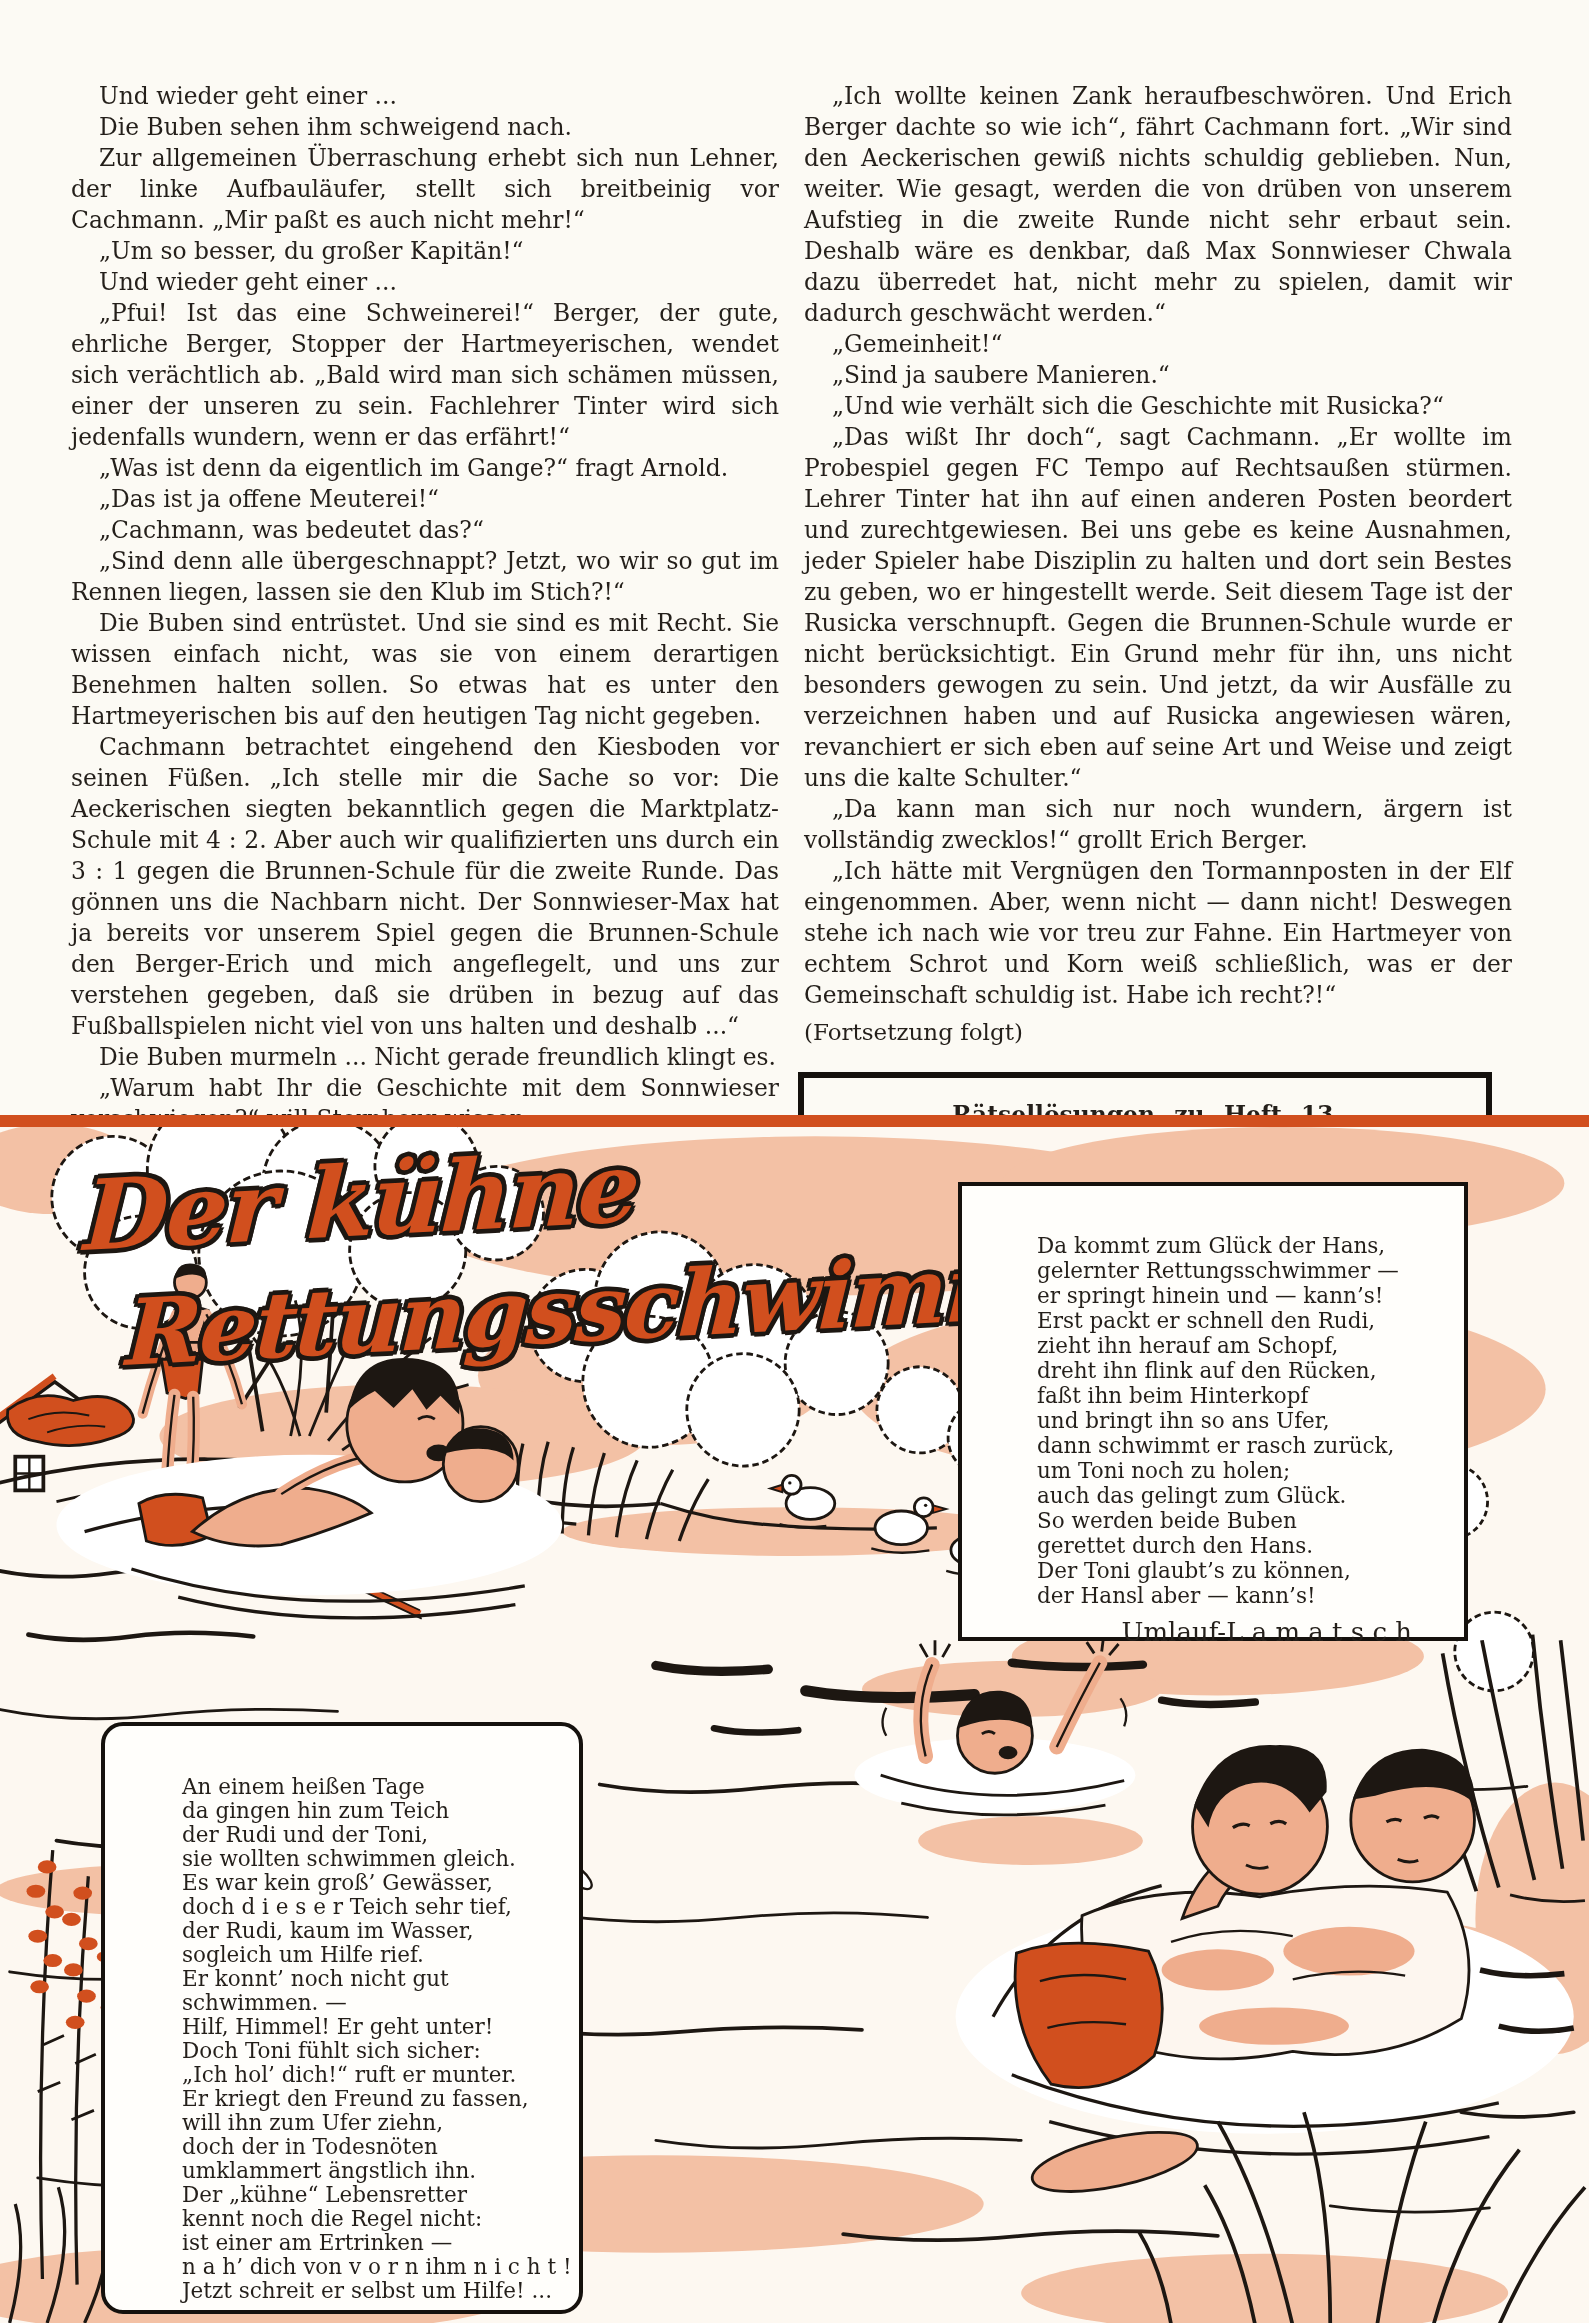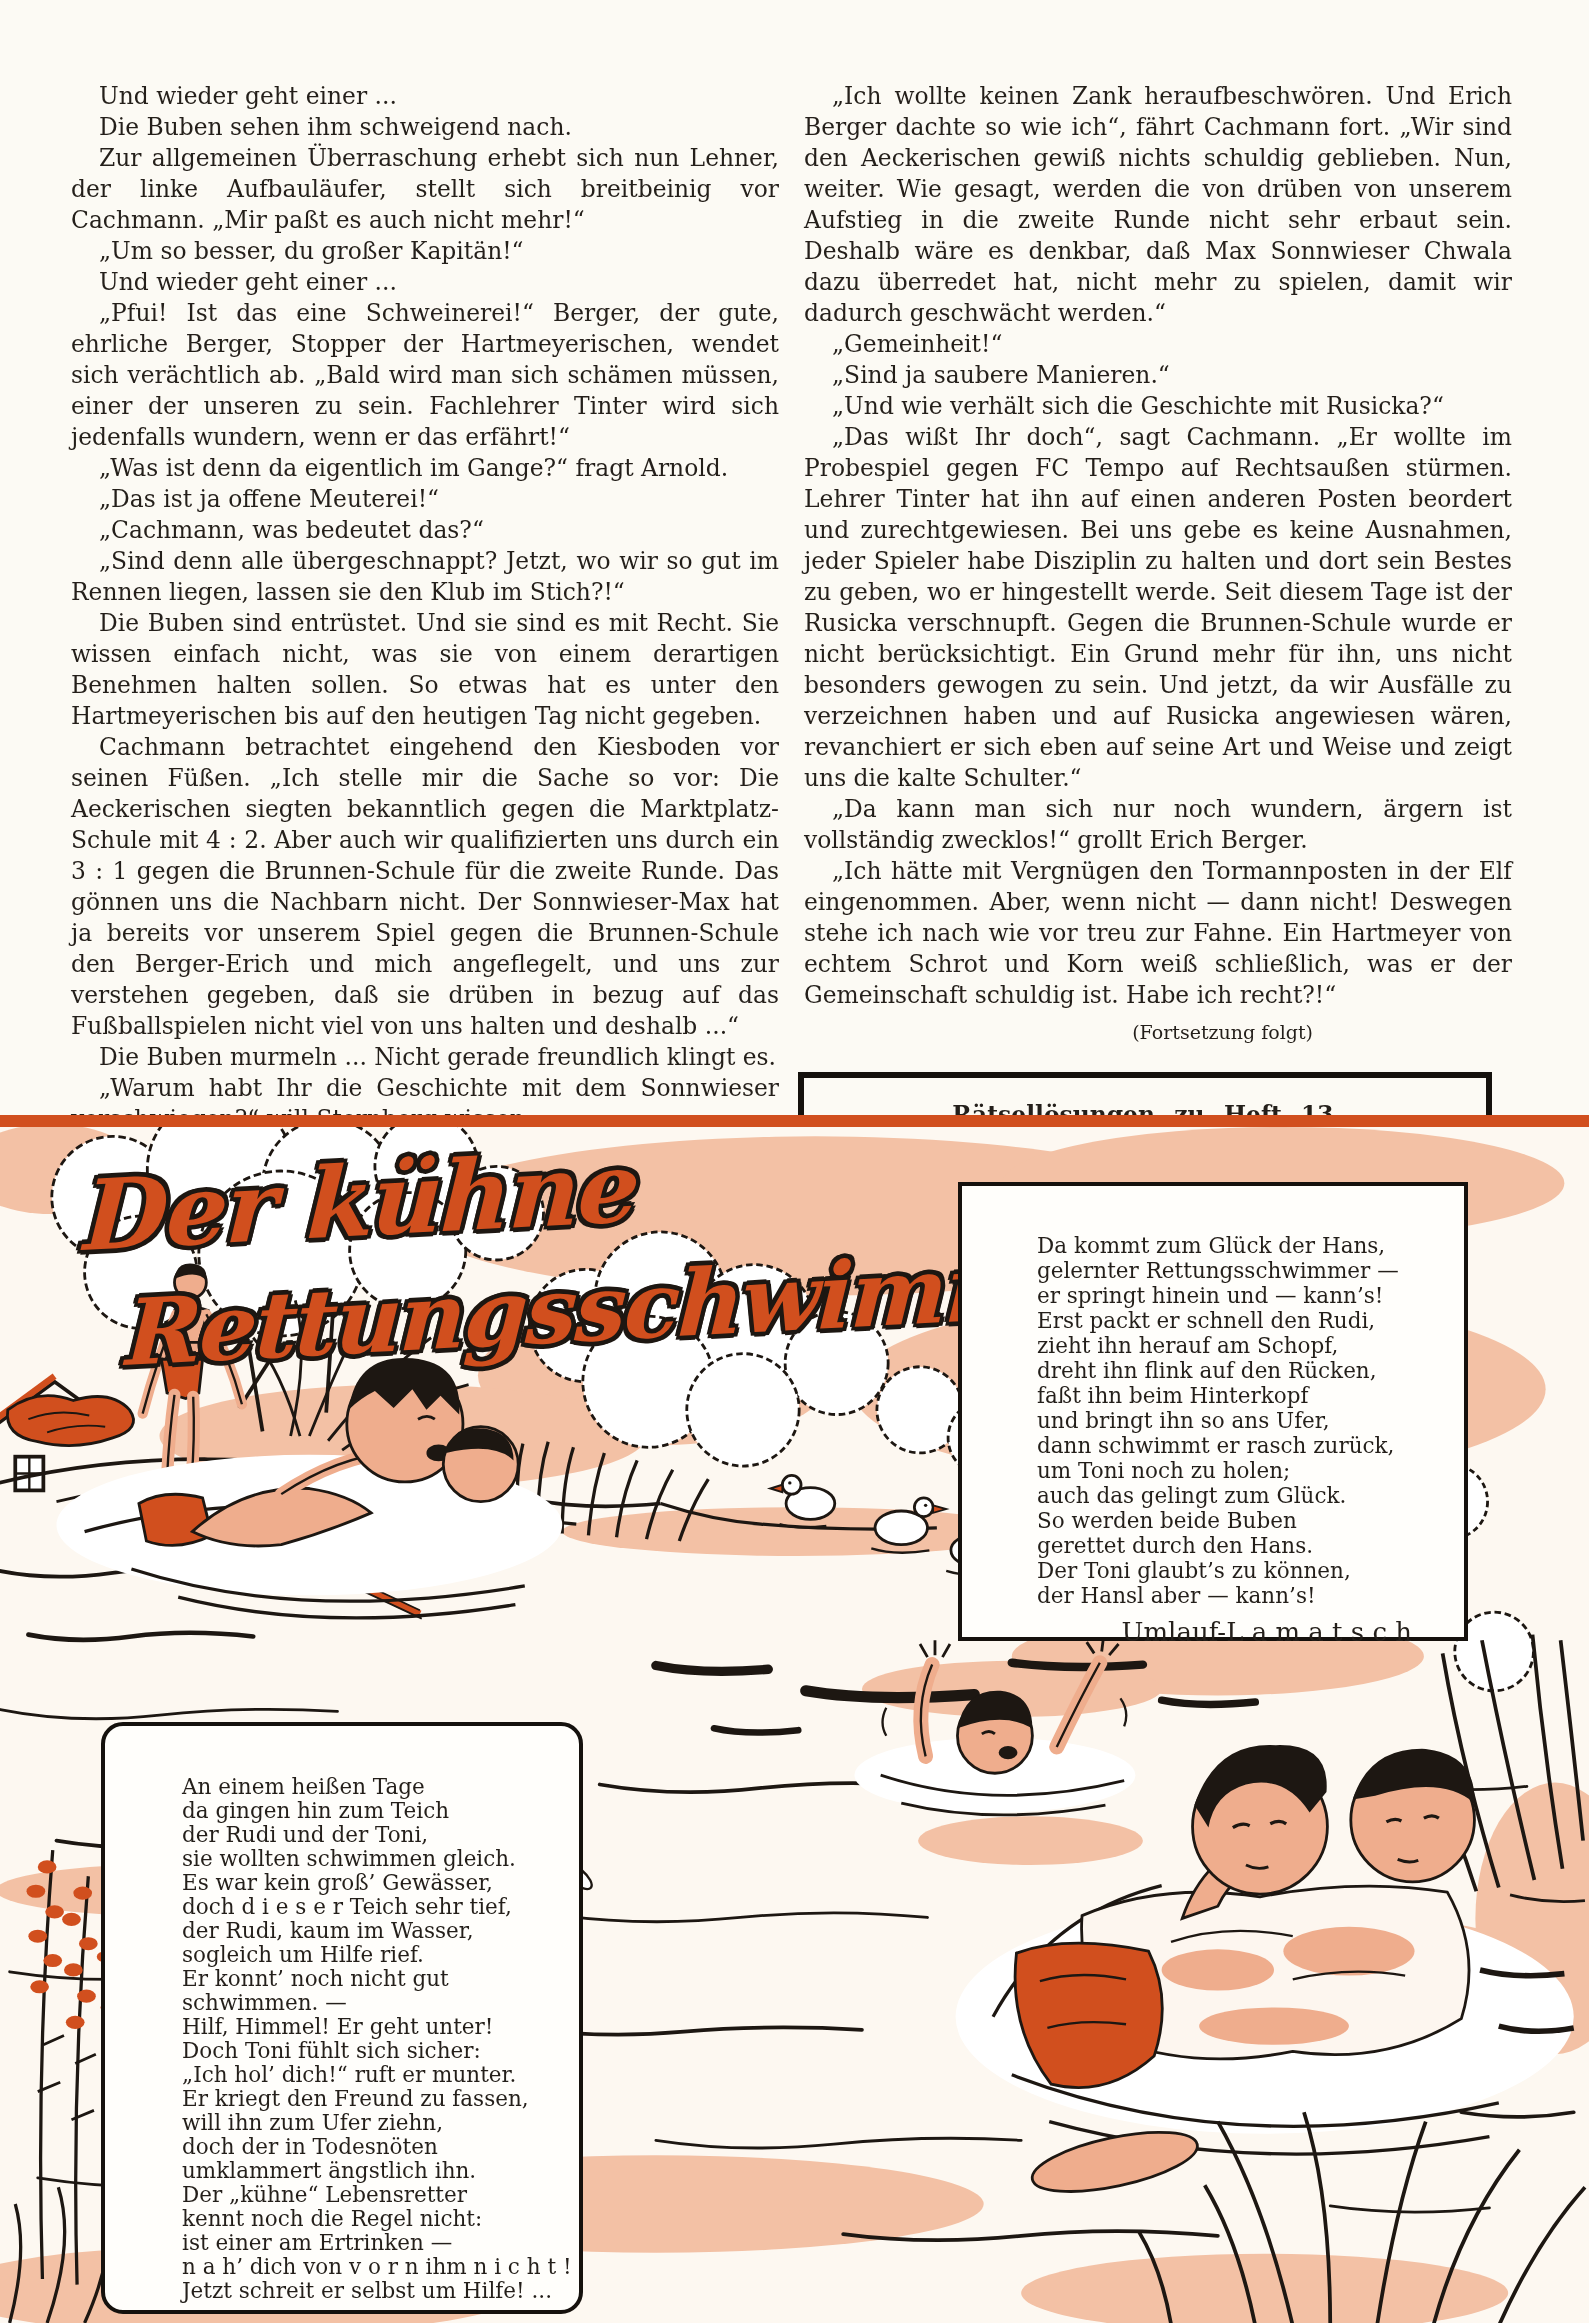--- a/index.html
+++ b/index.html
@@ -11,21 +11,21 @@
     overflow:hidden;
     font-family:"DejaVu Serif","Liberation Serif",serif;
     color:#241f1a;
   }
   
   .text-section{position:absolute;top:0;left:0;width:1589px;height:1300px;overflow:hidden;}
   .col{position:absolute;top:81px;width:708px;font-size:23.4px;line-height:31px;text-align:justify;}
   .col-left{left:71px;}
   .col-right{left:804px;}
   .para{margin:0;text-indent:28px;}
-  .fortsetzung{margin:5.6px 0 0 0;text-align:right;padding-right:199px;font-size:19px;}
+  .fortsetzung{margin:5.6px 0 0 0;text-align:left;padding-right:199px;font-size:23px;}
   
   .puzzle-box{
     margin-top:24px;margin-left:-5.6px;
     width:650px;
     border:6.6px solid #15110d;
     background:#fcfaf4;
     padding:21px 0 13px 32px;
   }
   .puzzle-title{font-weight:bold;font-size:23.4px;text-align:center;word-spacing:11.2px;margin:1.9px 37px 9.4px 0;}
   

